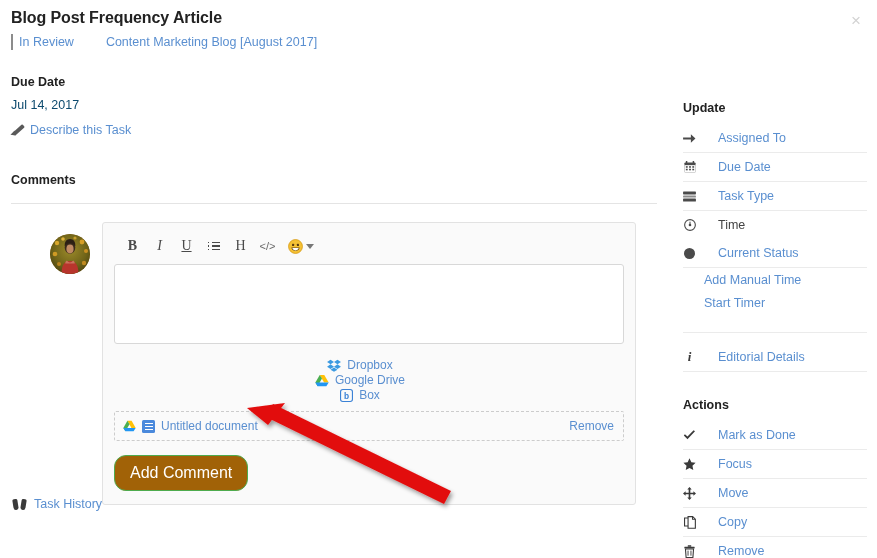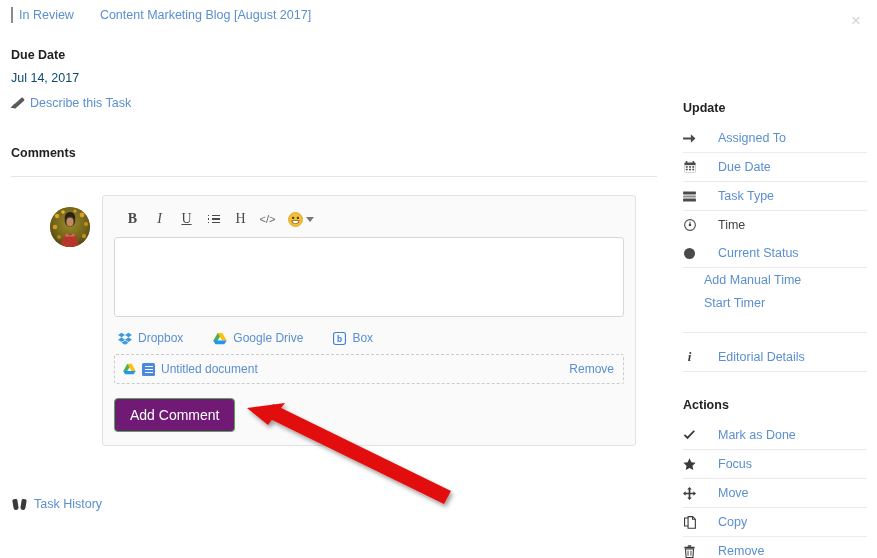--- a/index.html
+++ b/index.html
@@ -55,21 +55,21 @@
   .created-by {
     font-size: 11.5px;
     font-style: italic;
     color: #999999;
     margin-bottom: 14px;
   }
 
   .meta-row {
     display: flex;
     align-items: flex-start;
-    gap: 6px;
+    gap: 12px;
     margin-bottom: 26px;
     font-size: 12.5px;
   }
   .meta-item {
     display: flex;
     align-items: center;
     gap: 6px;
     margin-right: 14px;
   }
   .link {
@@ -264,21 +264,22 @@
     padding: 6px 8px;
     resize: none;
     outline: none;
   }
 
   .cloud-row {
     display: flex;
     align-items: center;
     padding: 11px 0 9px 4px;
     font-size: 12px;
-    gap: 8px;
+    gap: 1px;
+    flex-direction: column;
   }
   .cloud-item {
     display: flex;
     align-items: center;
     gap: 6px;
     margin-right: 22px;
     cursor: pointer;
   }
 
   .attachment {
@@ -307,27 +308,27 @@
     content: "";
     position: absolute;
     left: 2.5px; top: 3px;
     width: 8px; height: 1.6px;
     background: #ffffff;
     box-shadow: 0 3px 0 #ffffff, 0 6px 0 #ffffff;
   }
 
   .add-comment-btn {
     margin-top: 14px;
-    background: #701a75;
+    background: #a16207;
     border: 1px solid #4eab4e;
     color: #ffffff;
     font-family: "Liberation Sans", sans-serif;
-    font-size: 14px;
+    font-size: 16px;
     padding: 8px 15px;
-    border-radius: 4px;
+    border-radius: 12px;
     cursor: pointer;
     display: inline-block;
   }
 
   
   .task-history {
     position: absolute;
     left: 13px;
     top: 497px;
     display: flex;
@@ -419,20 +420,21 @@
 </style>
 </head>
 <body>
 
 <div class="page">
 
   <div class="close-btn">×</div>
 
   <div class="main">
 
+    <div class="task-title">Blog Post Frequency Article</div>
 
     <div class="meta-row">
       <div class="meta-item">
         <span class="ico"><span class="ico-lines"></span></span>
         <span class="link">In Review</span>
       </div>
       <div class="meta-item">
         <span class="ico"><span class="ico-sphere"></span></span>
         <span class="link">Content Marketing Blog [August 2017]</span>
       </div>

